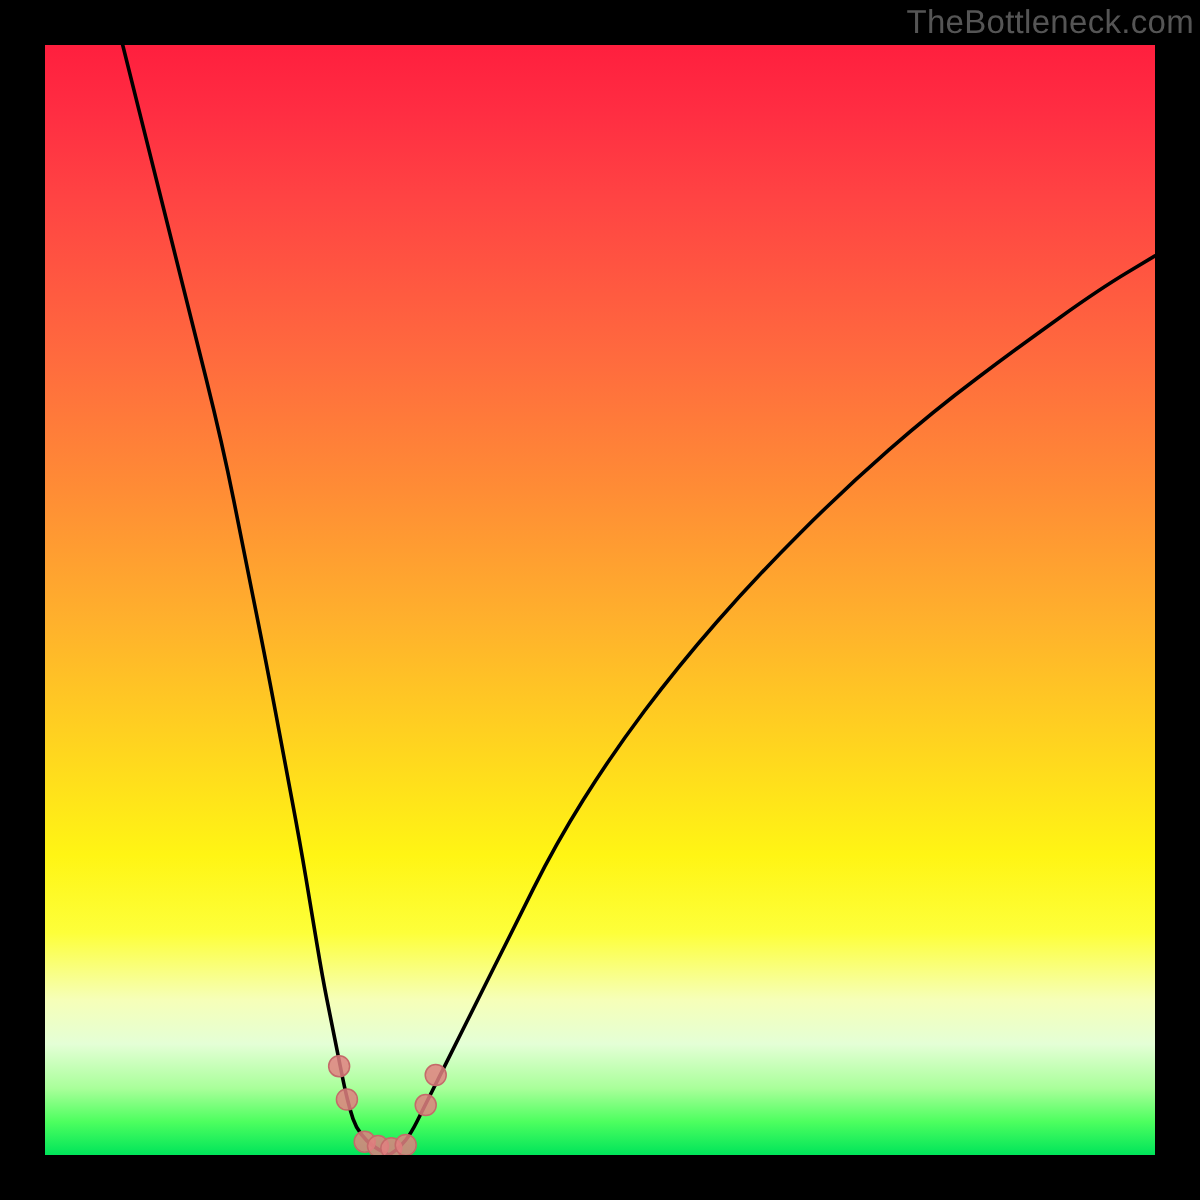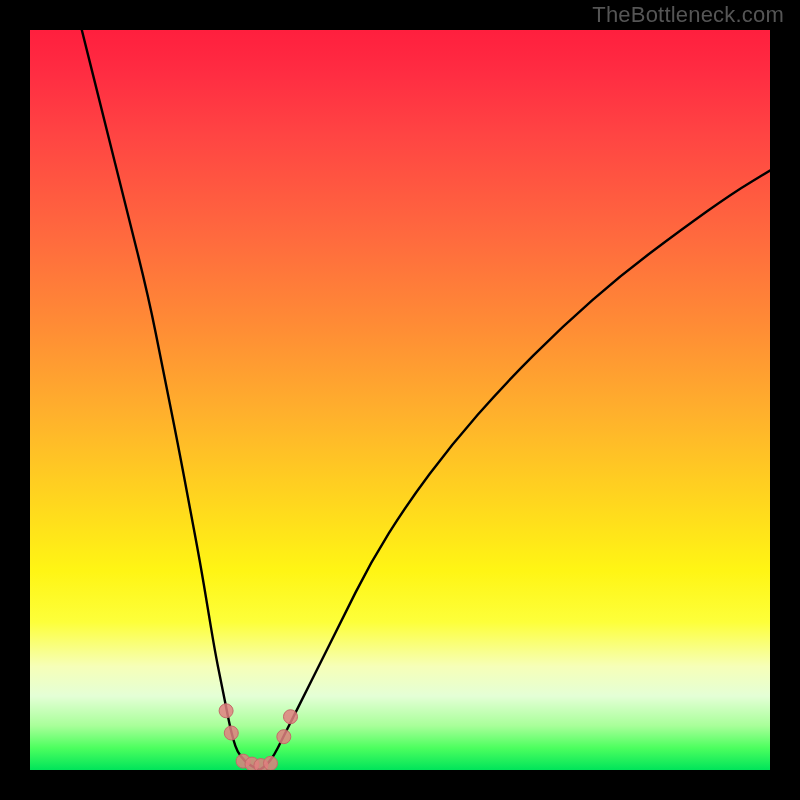--- a/index.html
+++ b/index.html
@@ -13,21 +13,21 @@
   }
   .stage {
     position: relative;
     width: 800px;
     height: 800px;
     background: #000;
   }
   .watermark {
     position: absolute;
     top: 2px;
-    right: 16px;
+    right: 4px;
     color: #555;
     font-size: 22px;
     font-weight: 500;
     letter-spacing: 0.2px;
     z-index: 5;
   }
   .plot {
     position: absolute;
     left: 30px;
     top: 30px;

